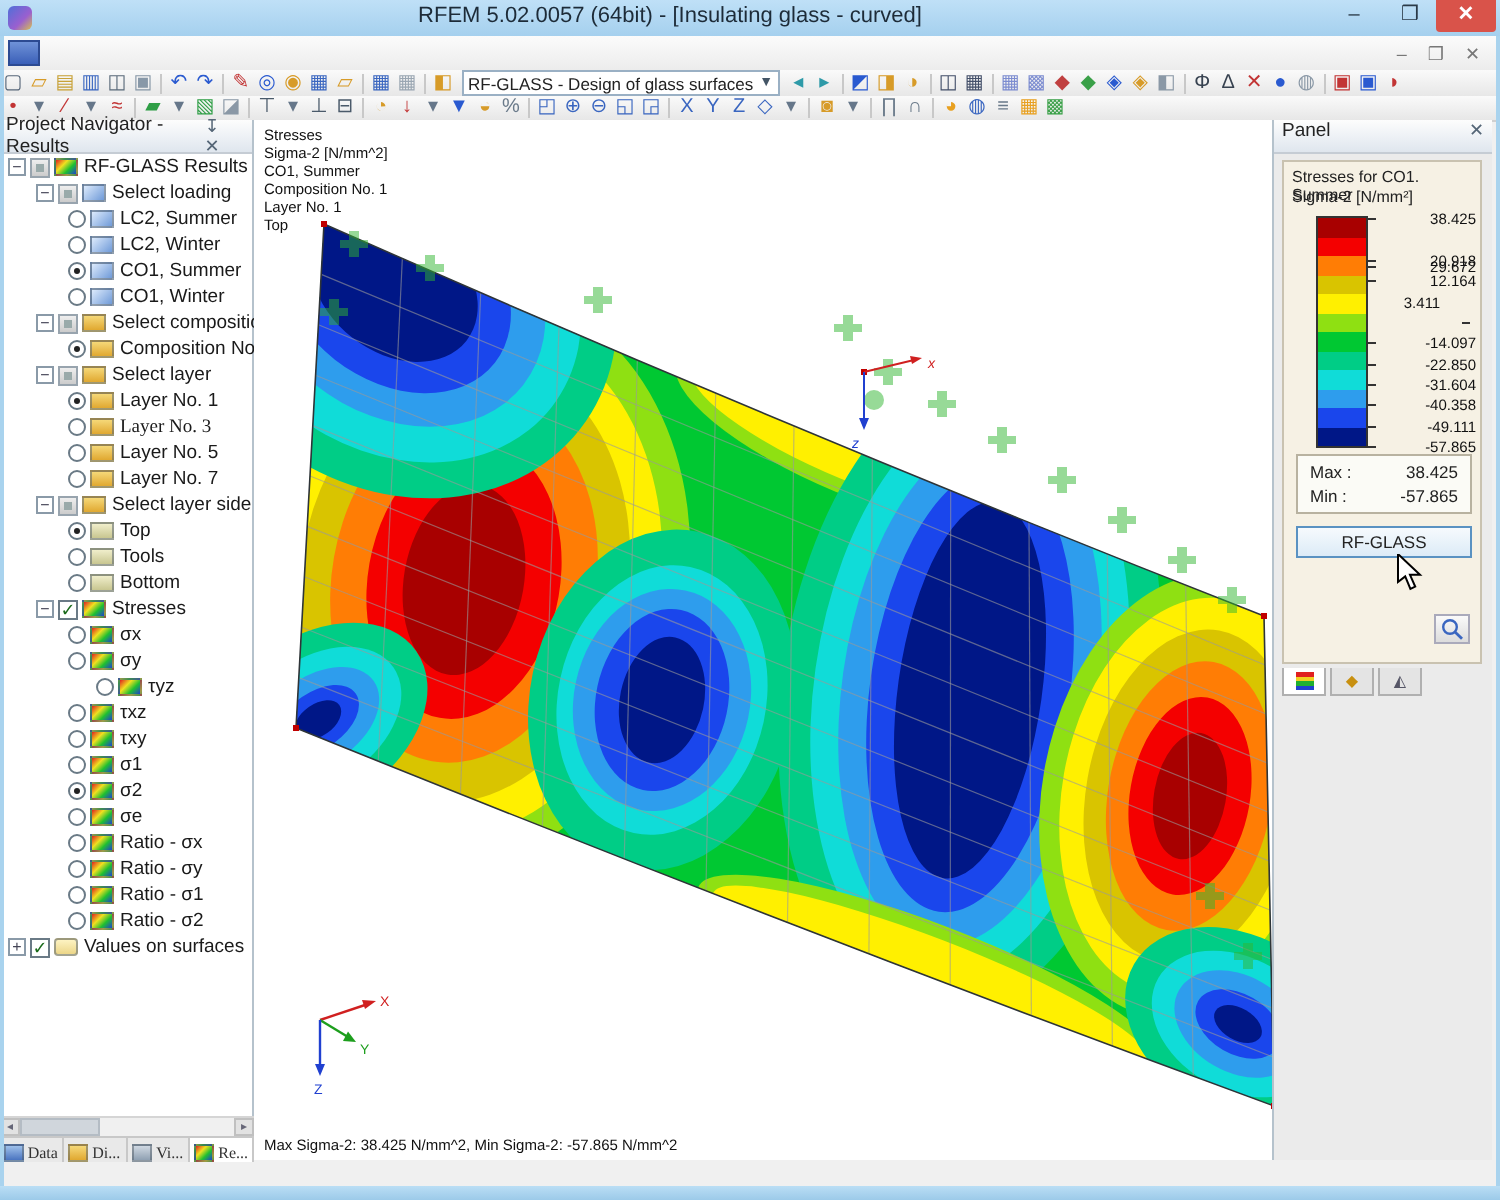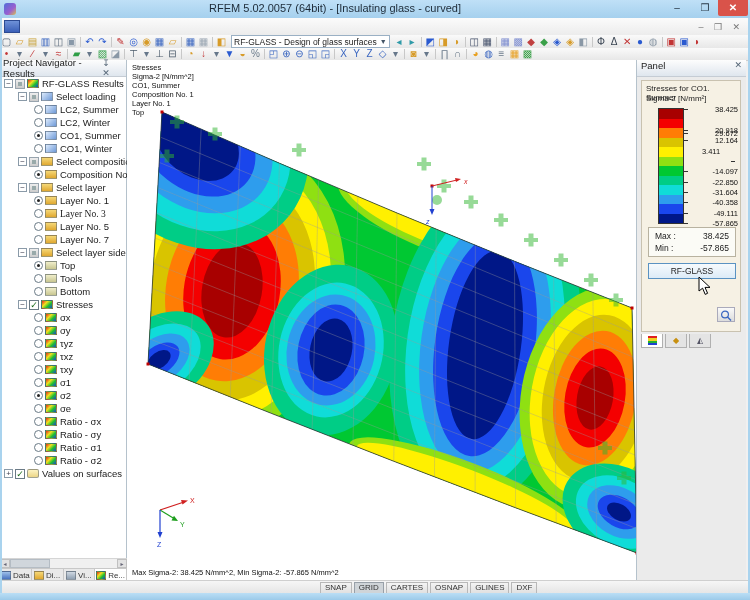--- a/index.html
+++ b/index.html
@@ -51,21 +51,21 @@
   .ti-load{background:linear-gradient(135deg,#dceafc,#6f9ad8);}
   .ti-fold{background:linear-gradient(#f5d878,#e0a830);}
   .ti-side{background:linear-gradient(#f0eecb,#c8c690);}
   .ti-val{background:linear-gradient(#fdf3c2,#ecd688);border-radius:2px;}
   
   #nav-hscroll{position:absolute;left:0;top:498px;width:127px;height:10px;background:#f0f0f0;border-top:1px solid #d5d5d5;display:flex;}
   #nav-hscroll .arr{width:10px;height:9px;background:#e2e2e2;border:1px solid #c0c0c0;font-size:6px;line-height:8px;text-align:center;color:#667;box-sizing:border-box;}
   #nav-hscroll .thumb{width:40px;height:9px;background:#d0d6dc;border:1px solid #b4bcc4;box-sizing:border-box;}
   #nav-hscroll .track{flex:1;}
   #nav-tabs{position:absolute;left:0;top:508px;width:127px;height:12px;display:flex;background:#e4e4e4;border-top:1px solid #c8c8c8;}
-  .ntab{flex:1;display:flex;align-items:center;justify-content:center;font-size:8px;color:#333;border-right:1px solid #c8c8c8;background:#e9e9e9;}
+  .ntab{flex:1;display:flex;align-items:flex-end;justify-content:center;font-size:8px;color:#333;border-right:1px solid #c8c8c8;background:#e9e9e9;font-family:Liberation Serif, serif;}
   .ntab.active{background:#ffffff;}
   .ntab .ic{width:8px;height:7px;margin-right:2px;border:1px solid rgba(80,90,100,.5);}
   .nt-data{background:linear-gradient(#9ec0ea,#4a74c0);}
   .nt-disp{background:linear-gradient(#f5d878,#e0a830);}
   .nt-views{background:linear-gradient(#cfd8e2,#8fa0b2);}
   .nt-res{background:linear-gradient(135deg,#e02020,#f0e020 35%,#20c030 65%,#2040d0);}
   
   #viewport{position:absolute;left:127px;top:0;width:509px;height:520px;background:#ffffff;overflow:hidden;}
   #vp-info{position:absolute;left:5px;top:3px;font-size:7.5px;line-height:9px;color:#111;z-index:3;}
   #vp-status{position:absolute;left:5px;bottom:3px;font-size:7.5px;color:#111;z-index:3;}
@@ -342,21 +342,21 @@
           <div class="trow" style="padding-left: 34px;">
             <span class="trad"></span>
             <span class="tico ti-str"></span>
             <span class="tlab">σx</span>
           </div>
           <div class="trow" style="padding-left: 34px;">
             <span class="trad"></span>
             <span class="tico ti-str"></span>
             <span class="tlab">σy</span>
           </div>
-          <div class="trow" style="padding-left: 34px;">
+          <div class="trow" style="padding-left: 48px;">
             <span class="trad"></span>
             <span class="tico ti-str"></span>
             <span class="tlab">τyz</span>
           </div>
           <div class="trow" style="padding-left: 34px;">
             <span class="trad"></span>
             <span class="tico ti-str"></span>
             <span class="tlab">τxz</span>
           </div>
           <div class="trow" style="padding-left: 34px;">
@@ -664,24 +664,14 @@
         <div class="rptab">
             <span class="rp-ic2">◆</span>
           </div>
         <div class="rptab">
             <span class="rp-ic3">◭</span>
           </div>
       </div>
     </div>
   </div>
 
-  <div id="statusbar">
-    <div id="sb-buttons">
-        <div class="sbtn">SNAP</div>
-        <div class="sbtn pressed">GRID</div>
-        <div class="sbtn">CARTES</div>
-        <div class="sbtn">OSNAP</div>
-        <div class="sbtn">GLINES</div>
-        <div class="sbtn">DXF</div>
-      </div>
-  </div>
   <div id="bluestrip"></div>
 </div>
 
 </body></html>

